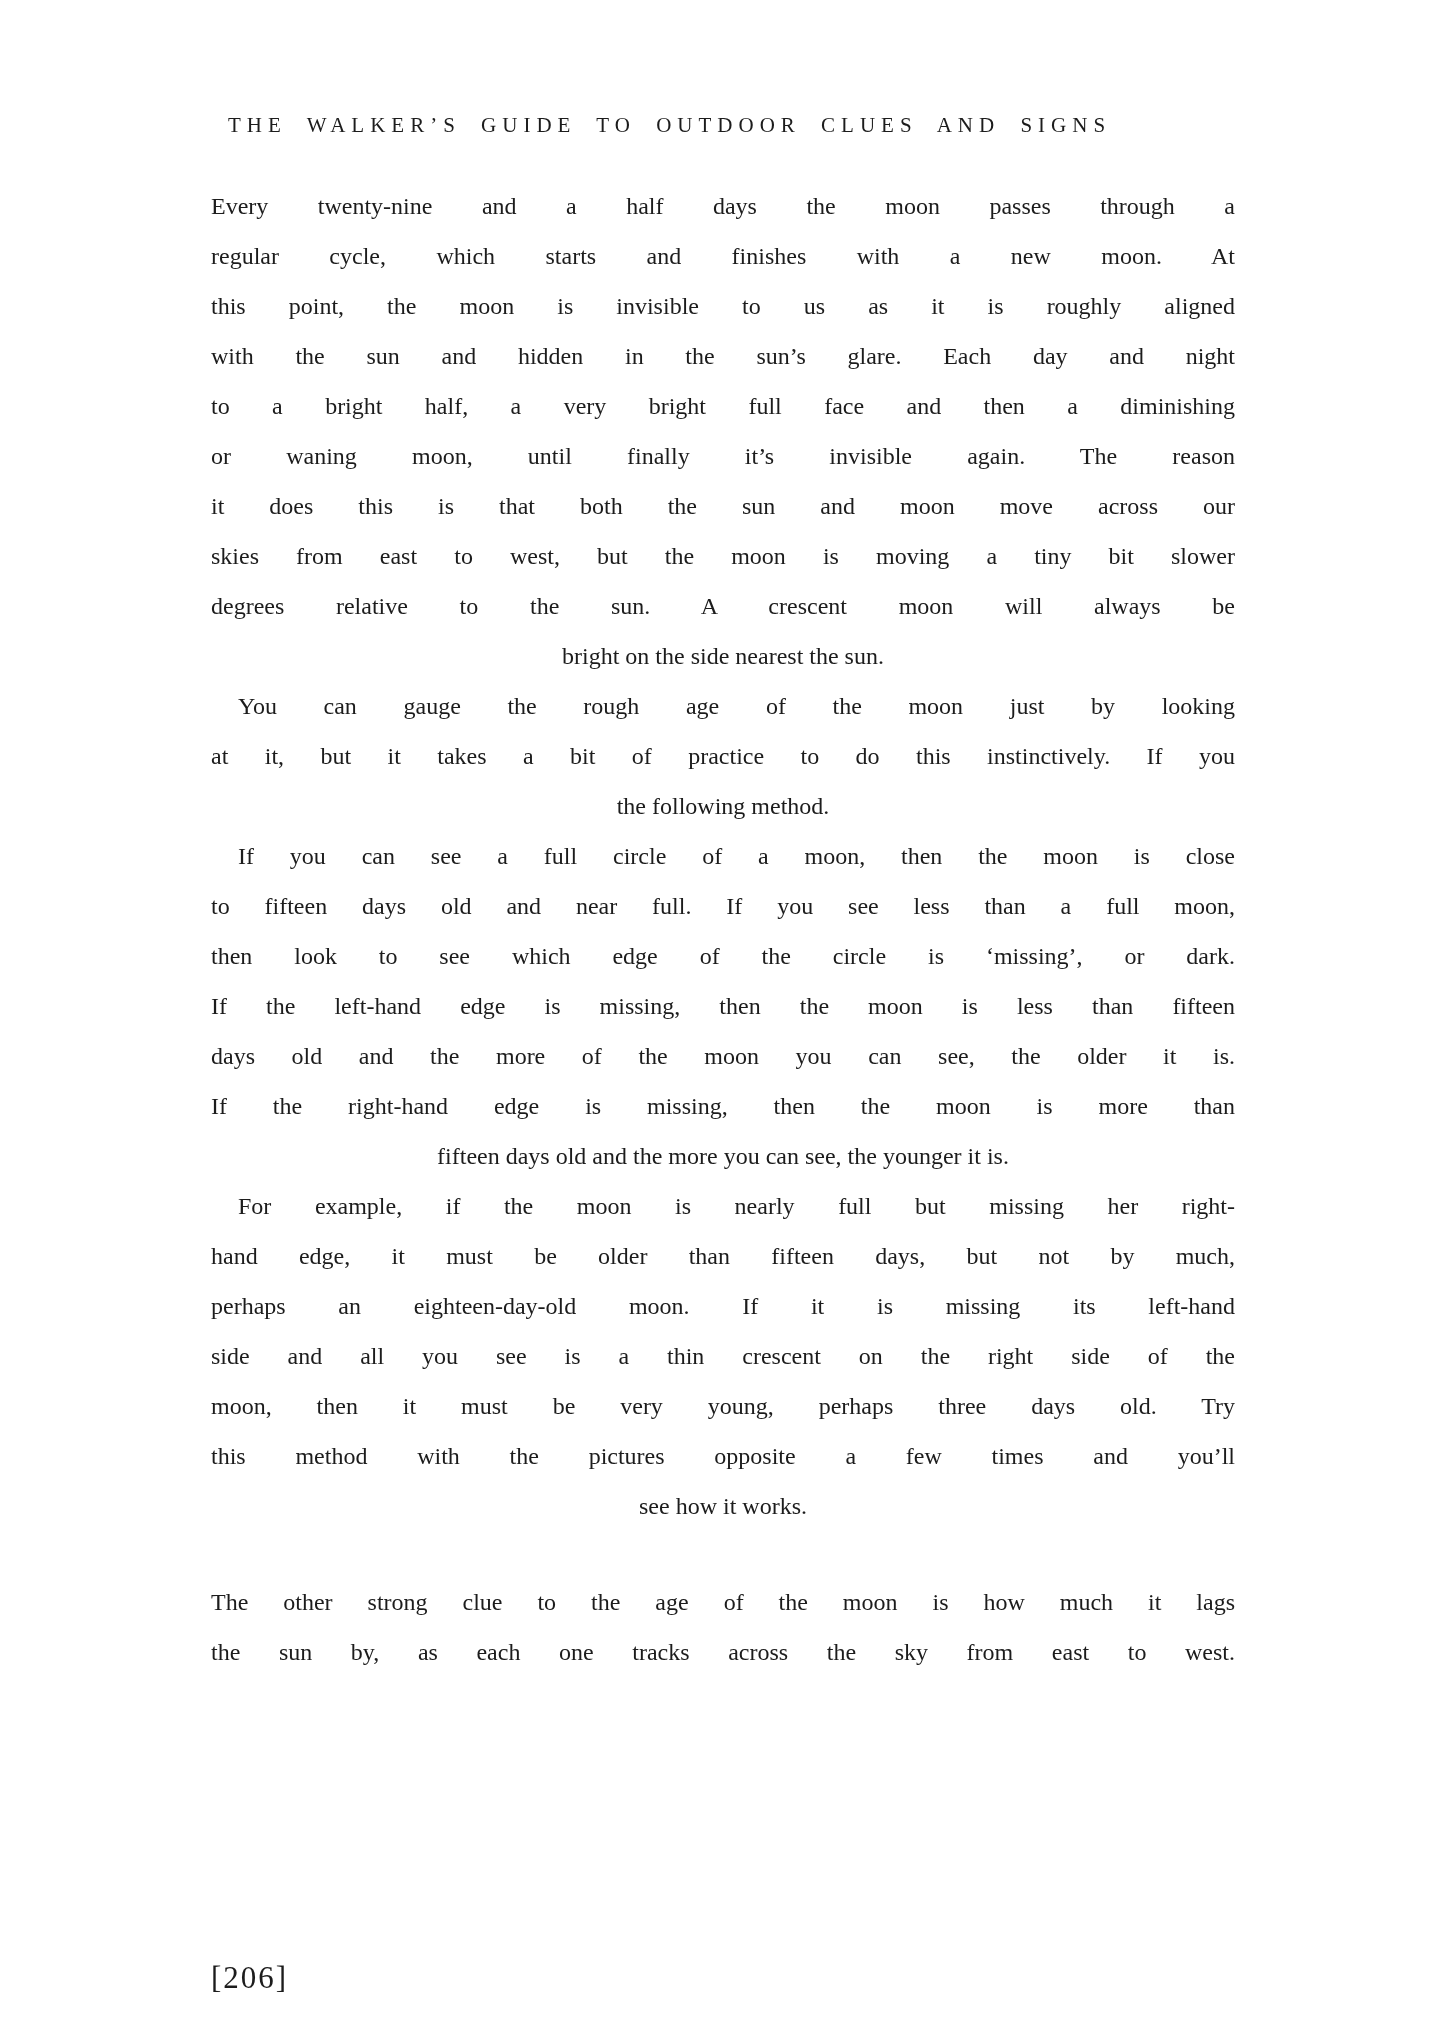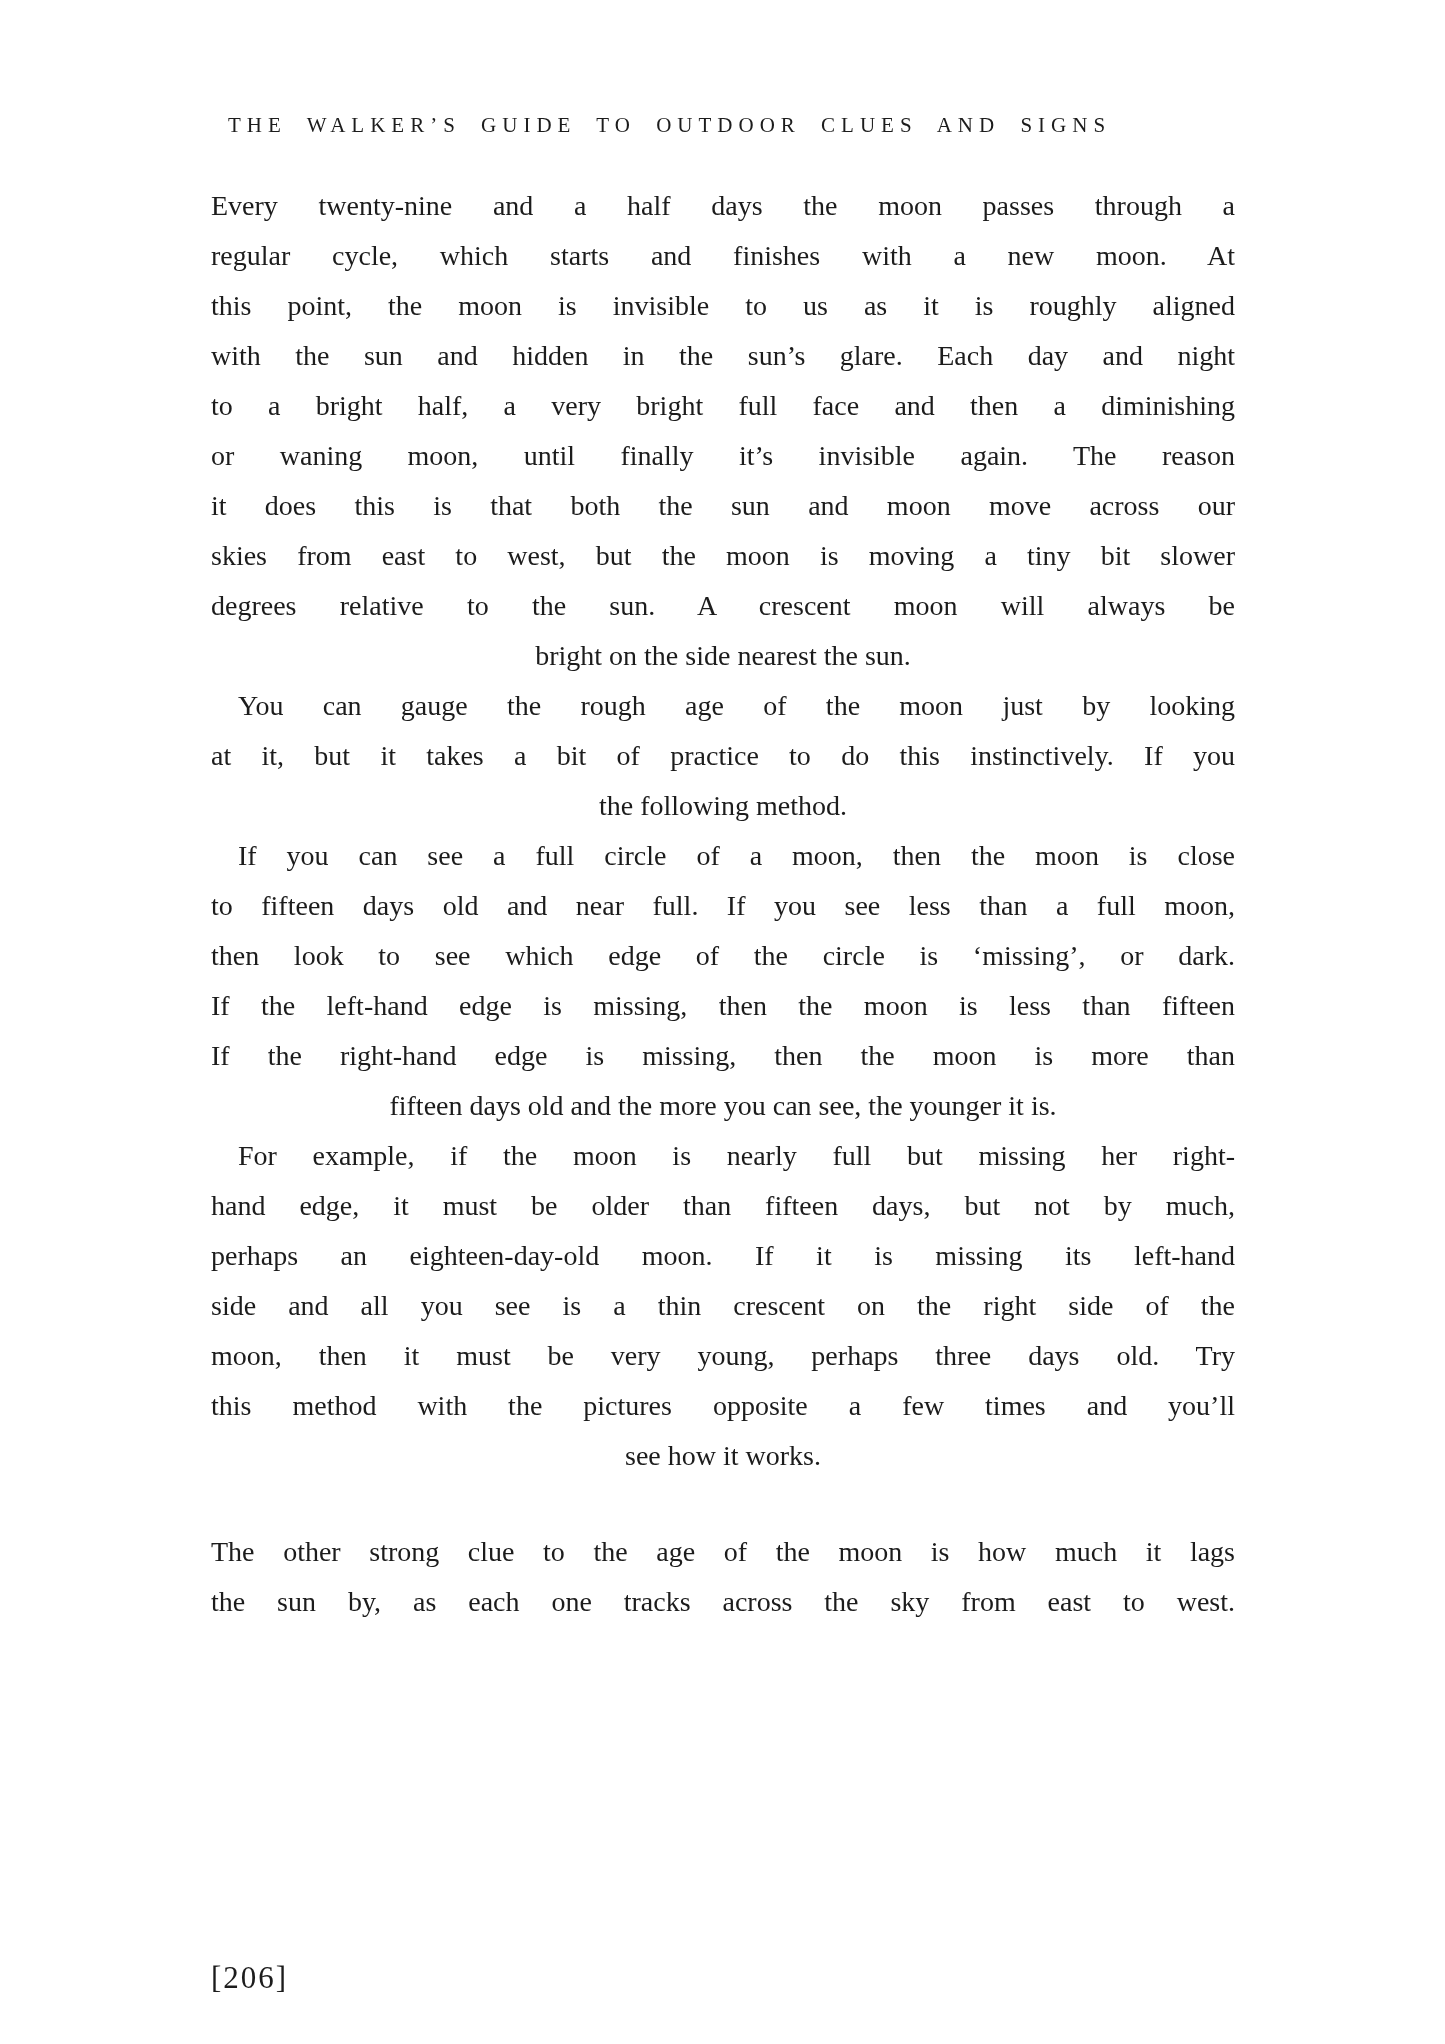--- a/index.html
+++ b/index.html
@@ -25,21 +25,21 @@
     letter-spacing: 6px;
     word-spacing: 9px;
     white-space: nowrap;
     color: #1c1c1c;
   }
   .text-block {
     position: absolute;
     left: 211px;
     top: 181px;
     width: 1024px;
-    font-size: 28px;
+    font-size: 24px;
     line-height: 50px;
   }
   .par { margin: 0; }
   .par.gap { margin-top: 46px; }
   .line {
     text-align: justify;
     text-align-last: justify;
     text-justify: inter-word;
     white-space: normal;
   }
@@ -79,20 +79,21 @@
       <div class="par">
         <div class="line indent">You can gauge the rough age of the moon just by looking</div>
         <div class="line">at it, but it takes a bit of practice to do this instinctively. If you</div>
         <div class="line natural">the following method.</div>
       </div>
       <div class="par">
         <div class="line indent">If you can see a full circle of a moon, then the moon is close</div>
         <div class="line">to fifteen days old and near full. If you see less than a full moon,</div>
         <div class="line">then look to see which edge of the circle is ‘missing’, or dark.</div>
         <div class="line">If the left-hand edge is missing, then the moon is less than fifteen</div>
+        <div class="line">days old and the more of the moon you can see, the older it is.</div>
         <div class="line">If the right-hand edge is missing, then the moon is more than</div>
         <div class="line natural">fifteen days old and the more you can see, the younger it is.</div>
       </div>
       <div class="par">
         <div class="line indent">For example, if the moon is nearly full but missing her right-</div>
         <div class="line">hand edge, it must be older than fifteen days, but not by much,</div>
         <div class="line">perhaps an eighteen-day-old moon. If it is missing its left-hand</div>
         <div class="line">side and all you see is a thin crescent on the right side of the</div>
         <div class="line">moon, then it must be very young, perhaps three days old. Try</div>
         <div class="line">this method with the pictures opposite a few times and you’ll</div>

